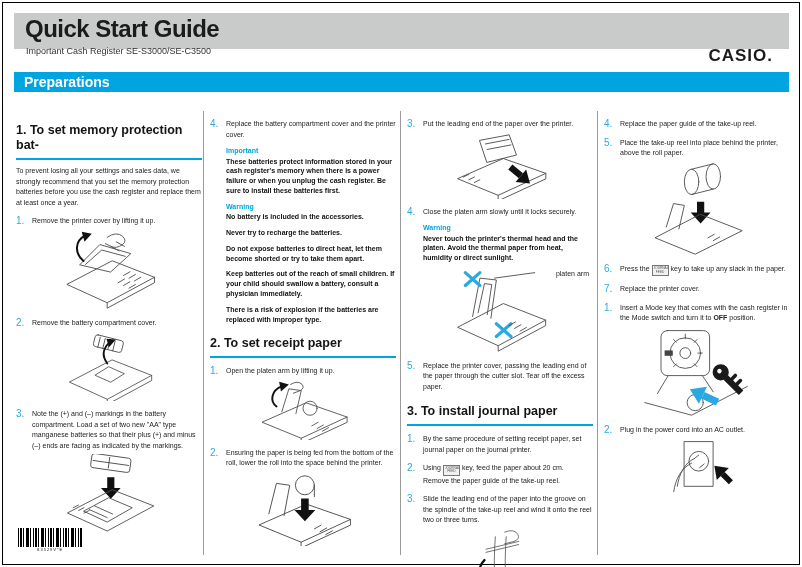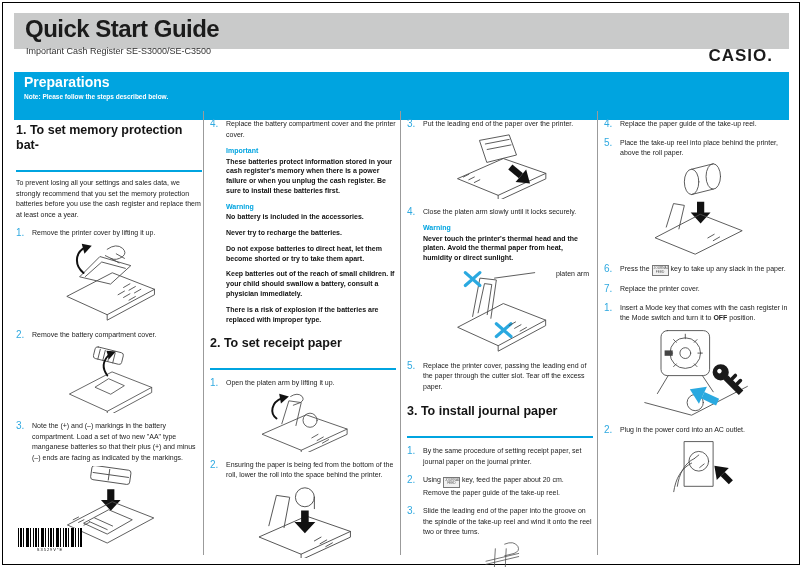--- a/index.html
+++ b/index.html
@@ -7,31 +7,31 @@
         font-family:"Liberation Sans",sans-serif;color:#222;}
   .frame{position:absolute;inset:2px;border:1px solid #000;pointer-events:none;}
 
   
   .hdr{position:absolute;left:14px;right:13px;top:13px;height:36px;background:#c9caca;}
   .hdr-title{position:absolute;left:11px;top:2px;font-size:24px;font-weight:bold;letter-spacing:-0.5px;color:#1b1b1b;}
   .hdr-sub{position:absolute;left:12px;top:33px;font-size:9px;color:#333;}
   .brand{position:absolute;right:16px;top:13px;font-size:17px;font-weight:bold;letter-spacing:1px;color:#1b1b1b;margin-top:20px;}
 
   
-  .banner{position:absolute;left:14px;right:13px;top:72px;height:48px;background:#00a4e0;color:#fff;}
+  .banner{position:absolute;left:14px;right:13px;top:72px;height:20px;background:#00a4e0;color:#fff;}
   .banner-title{position:absolute;left:10px;top:2px;font-size:14px;font-weight:bold;}
   .banner-note{position:absolute;left:10px;top:21px;font-size:6.5px;font-weight:bold;}
 
   
   .col{position:absolute;top:111px;width:186px;font-size:7px;line-height:1.5;color:#222;}
   #col1{left:16px;}#col2{left:210px;}#col3{left:407px;}#col4{left:604px;}
   .vline{position:absolute;top:111px;height:444px;width:1px;background:#9b9b9b;}
 
   .h2{font-size:12.5px;font-weight:bold;color:#141414;border-bottom:2px solid #00a4e0;
-      padding-bottom:17px;margin:12px 0 6px;line-height:1.2;}
+      padding-bottom:5px;margin:12px 0 6px;line-height:1.2;}
   .h2 .indent{display:block;padding-left:17px;}
   .intro{margin:6px 0;}
 
   .step{display:flex;margin:7px 0 3px;}
   .step .n{color:#2fa9e0;font-size:10px;flex:0 0 16px;line-height:1.1;}
   .step .t{flex:1;padding-top:1px;}
 
   .sub-block{margin-left:16px;}
   .lbl{color:#00a4e0;font-weight:bold;margin:6px 0 0;}
   .bold-p{font-weight:bold;margin:0 0 6px;color:#111;line-height:1.4;}

